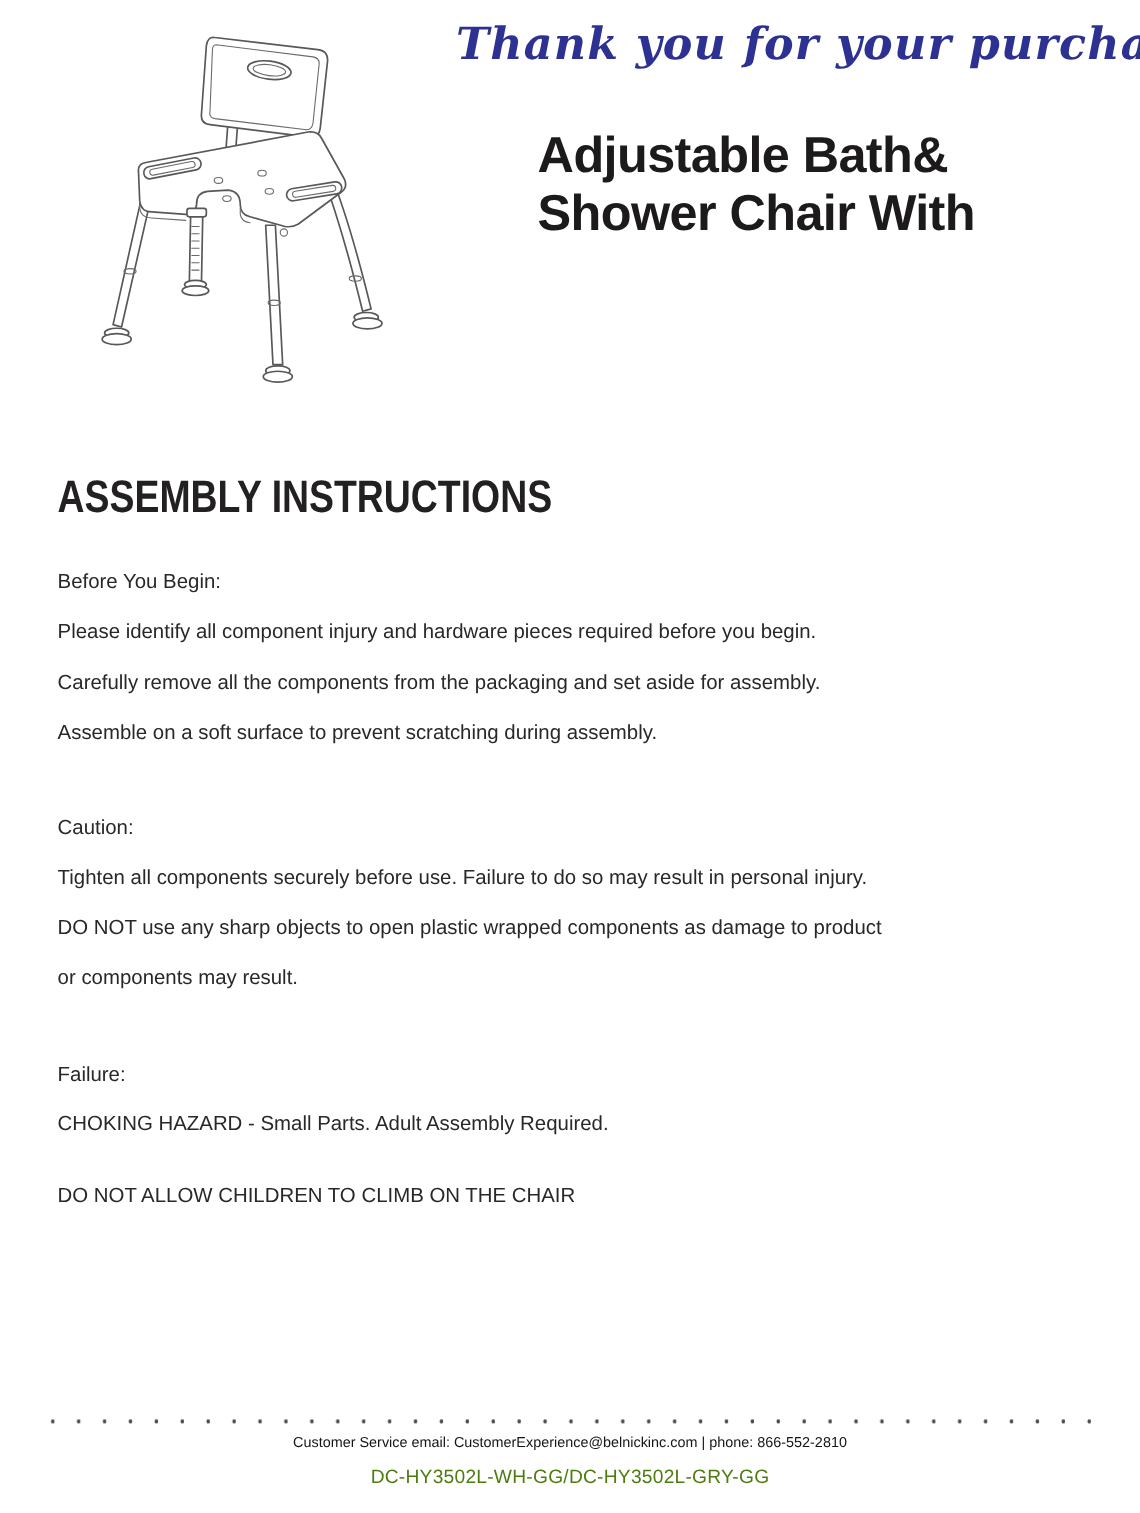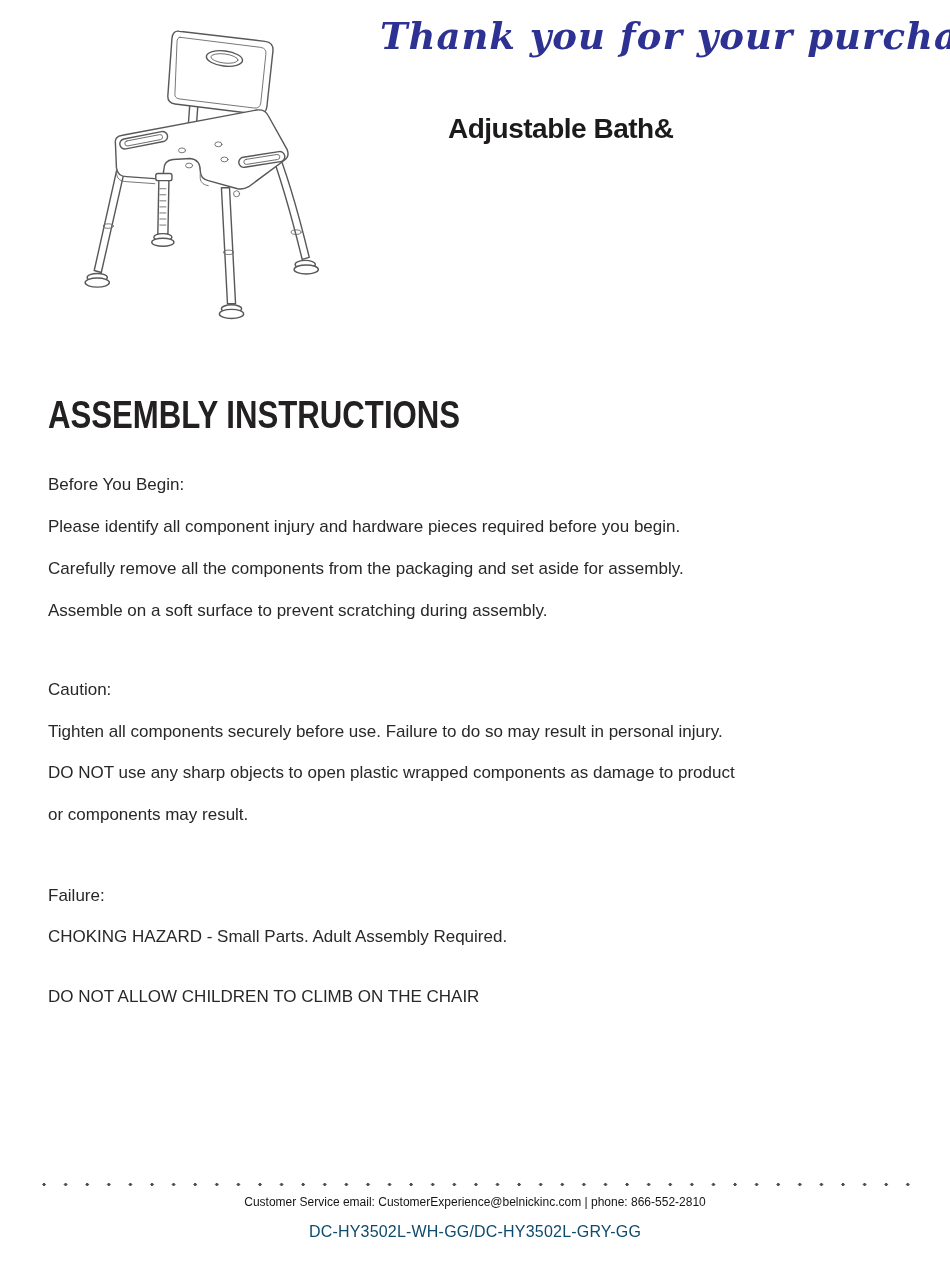--- a/index.html
+++ b/index.html
@@ -8,21 +8,21 @@
     font-family:"Liberation Sans", sans-serif;color:#231f20;overflow:hidden;
   }
   .abs{position:absolute;}
   
   .thank-you{
     top:14px;left:380px;right:38px;text-align:right;white-space:nowrap;
     font-family:"DejaVu Serif", serif;font-style:italic;font-weight:600;
     font-size:37px;color:#2c3192;letter-spacing:1px;
   }
   .product-title{
-    top:104px;left:448px;font-size:28px;font-weight:bold;line-height:49px;
+    top:104px;left:448px;font-size:42px;font-weight:bold;line-height:49px;
     color:#1c1a1b;letter-spacing:-0.5px;
   }
   .product-title div{white-space:nowrap;}
   .illustration{top:6px;left:28px;width:298px;height:318px;}
   .illustration svg{width:100%;height:100%;}
   
   .heading{
     top:394px;left:48px;font-size:38px;font-weight:bold;color:#232021;
     transform:scaleX(0.82);transform-origin:left center;white-space:nowrap;
     letter-spacing:0px;
@@ -32,21 +32,21 @@
   
   .dotted-sep{
     top:1182px;left:42px;width:868px;height:5px;
     background-image:radial-gradient(circle at 2px 2.5px,#4c4c4c 1.4px,transparent 1.8px);
     background-size:21.6px 5px;background-repeat:repeat-x;
   }
   .service-line{
     top:1195px;left:0;width:100%;text-align:center;font-size:12px;color:#161414;
   }
   .sku-line{
-    top:1223px;left:0;width:100%;text-align:center;font-size:16px;color:#0c4a6e;
+    top:1223px;left:0;width:100%;text-align:center;font-size:16px;color:#4d7c0f;
     letter-spacing:0.2px;
   }
   .chair-stroke{fill:none;stroke:#585858;stroke-width:1.4;stroke-linecap:round;stroke-linejoin:round;}
   .chair-fill{fill:#ffffff;stroke:#585858;stroke-width:1.4;stroke-linecap:round;stroke-linejoin:round;}
   .chair-thin{fill:none;stroke:#6a6a6a;stroke-width:0.9;stroke-linecap:round;}
 </style>
 </head>
 <body>
 
 <div class="abs illustration">
@@ -105,20 +105,21 @@
     <ellipse class="chair-fill" cx="273" cy="261" rx="12" ry="4.5"></ellipse>
     <ellipse class="chair-fill" cx="199" cy="300" rx="10" ry="4"></ellipse>
     <ellipse class="chair-fill" cx="199" cy="305" rx="12" ry="4.5"></ellipse>
   </svg>
 </div>
 
 <div class="abs thank-you">Thank you for your purchase!</div>
 
 <div class="abs product-title">
   <div>Adjustable Bath&amp;</div>
+  <div>Shower Chair With</div>
 </div>
 
 <div class="abs heading">ASSEMBLY INSTRUCTIONS</div>
 
 <div class="abs line bold" style="top:474px">Before You Begin:</div>
 <div class="abs line" style="top:516px">Please identify all component injury and hardware pieces required before you begin.</div>
 <div class="abs line" style="top:558px">Carefully remove all the components from the packaging and set aside for assembly.</div>
 <div class="abs line" style="top:600px">Assemble on a soft surface to prevent scratching during assembly.</div>
 
 <div class="abs line bold" style="top:679px">Caution:</div>

